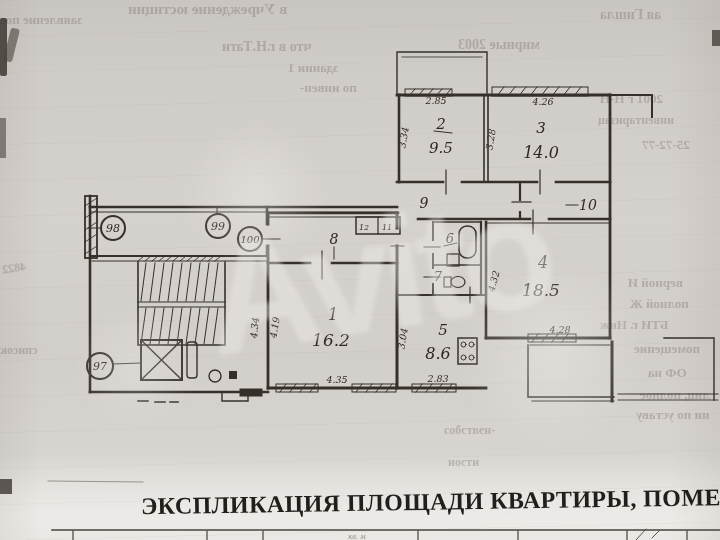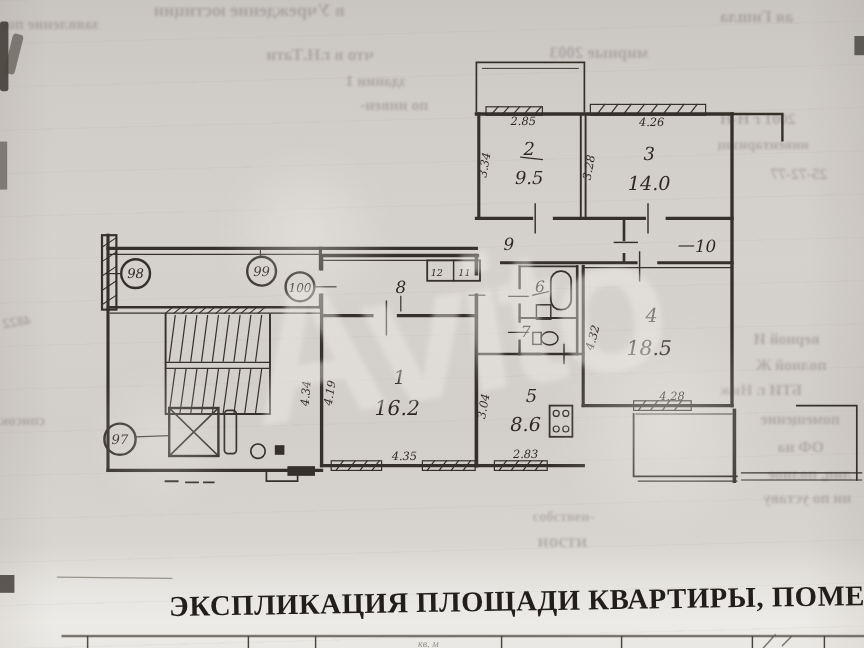--- a/index.html
+++ b/index.html
@@ -64,21 +64,21 @@
 <div class="frag" style="left:598px;top:114px;font-size:12px;">инвентаризац</div>
 <div class="frag" style="left:642px;top:138px;font-size:13px;">25-72-77</div>
 <div class="frag" style="left:628px;top:276px;font-size:13px;">верной И</div>
 <div class="frag" style="left:630px;top:297px;font-size:13px;">полной Ж</div>
 <div class="frag" style="left:600px;top:318px;font-size:13px;">БТИ г. Ниж</div>
 <div class="frag" style="left:634px;top:342px;font-size:13px;">помещение</div>
 <div class="frag" style="left:648px;top:366px;font-size:13px;">ОФ на</div>
 <div class="frag" style="left:640px;top:388px;font-size:13px;">лиц, полное</div>
 <div class="frag" style="left:636px;top:408px;font-size:13px;">ни по уставу</div>
 <div class="frag nomirror" style="left:444px;top:424px;font-size:12px;">собствен-</div>
-<div class="frag nomirror" style="left:448px;top:444px;font-size:16px;">ности</div>
+<div class="frag nomirror" style="left:448px;top:456px;font-size:12px;">ности</div>
 <div class="frag" style="left:2px;top:262px;font-size:12px;transform:scaleX(-1) rotate(8deg);">4822</div>
 <div class="frag" style="left:0px;top:344px;font-size:12px;">список</div>
 
 <svg class="plan" width="720" height="540" viewBox="0 0 720 540">
   <g stroke="#35302a" fill="none" stroke-linecap="square">
 
     <g>
       <path d="M90,207 H397" stroke-width="2.6"></path>
       <path d="M90,212 H397" stroke-width="1"></path>
       <path d="M90,196 V392" stroke-width="2.6"></path>

